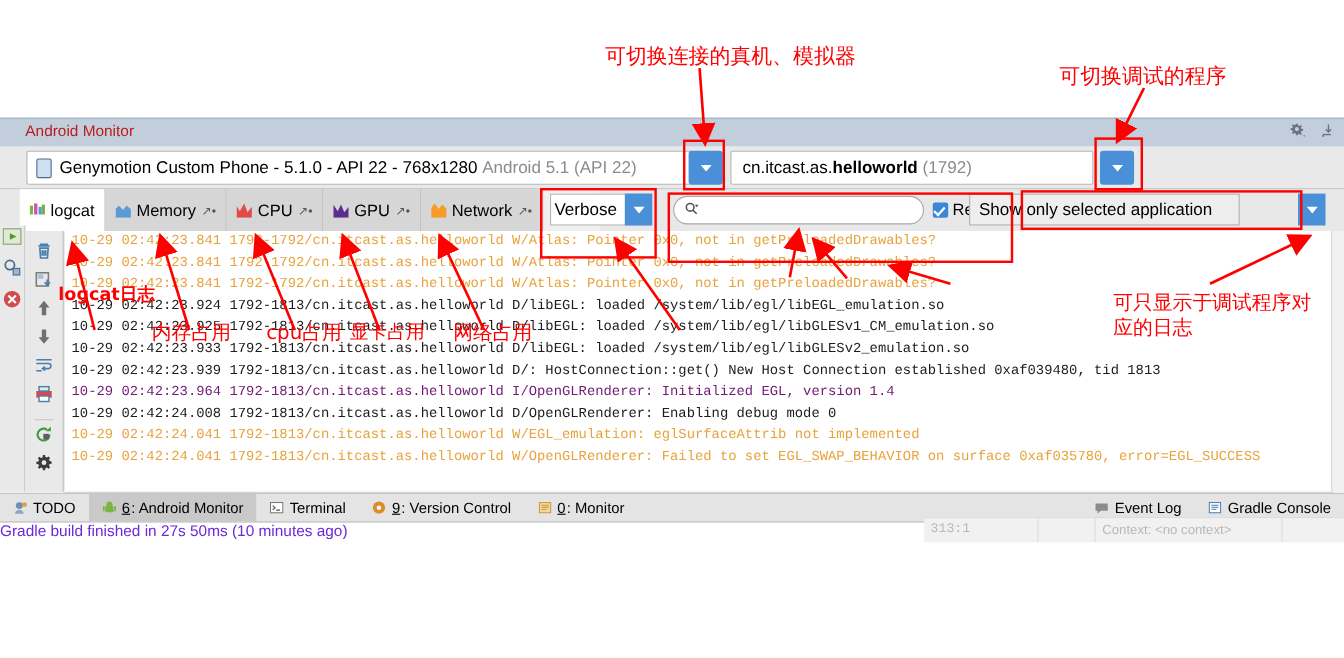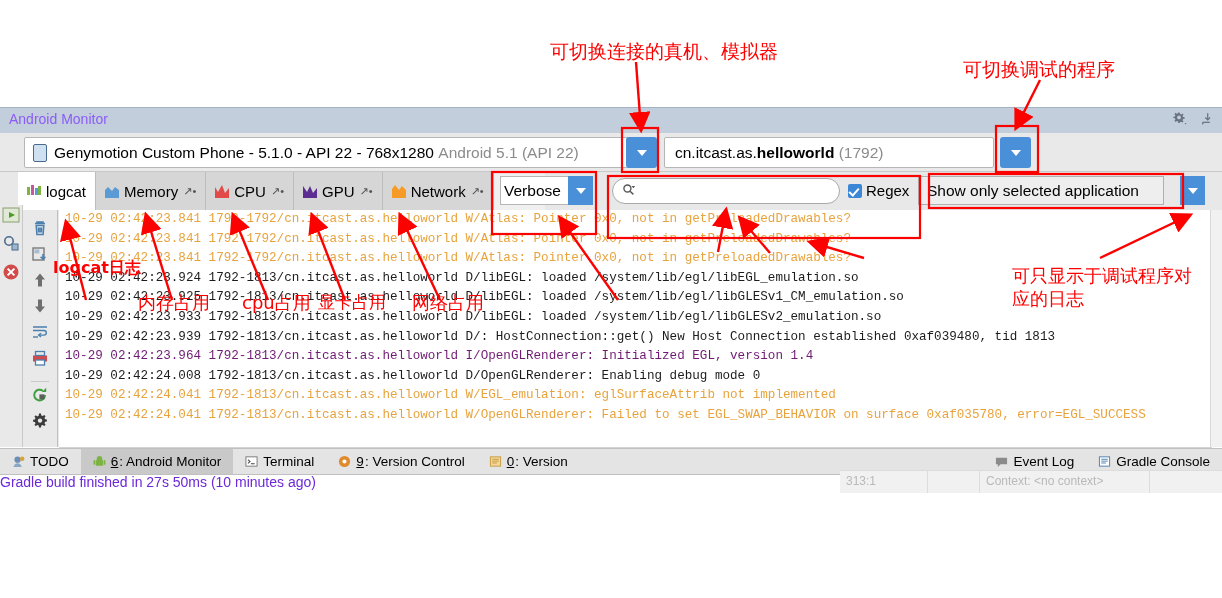--- a/index.html
+++ b/index.html
@@ -12,21 +12,21 @@
   .abs{position:absolute;}
 
   
   #monitor-panel{left:0;top:107px;width:1222px;height:340px;background:#e8e8e8;}
 
   #panel-title-bar{
     left:0;top:107px;width:1222px;height:26px;
     background:#c3cedd;
     border-top:1px solid #a5b2c4;border-bottom:1px solid #a5b2c4;
   }
-  #panel-title{left:9px;top:111px;font-size:14px;color:#8b5cf6;}
+  #panel-title{left:23px;top:111px;font-size:14px;color:#b91c1c;}
 
   .titlebar-icons{right:6px;top:111px;display:flex;gap:10px;align-items:center;}
   .ti{width:18px;height:17px;display:inline-block;opacity:.75;}
 
   
   #selector-row{left:0;top:133px;width:1222px;height:38px;background:#e9e9e9;
      border-bottom:1px solid #c8c8c8;}
   #device-combo{
     left:24px;top:137px;width:607px;height:31px;background:#fff;
     border:1px solid #b6b6b6;border-radius:2px;
@@ -64,21 +64,21 @@
      box-sizing:border-box;font-size:15.5px;}
   #level-arrow{left:568px;top:176px;width:25px;height:29px;background:#4a90d9;}
   #search-box{left:612px;top:178px;width:228px;height:26px;background:#fff;
      border:1px solid #a9a9a9;border-radius:13px;box-sizing:border-box;
      display:flex;align-items:center;padding-left:9px;}
   #regex-check{left:848px;top:184px;width:14px;height:14px;background:#3b87d6;
      border-radius:2px;}
   #regex-check:after{content:"";position:absolute;left:3px;top:2px;width:4px;height:8px;
      border:solid #fff;border-width:0 2px 2px 0;transform:rotate(42deg);}
   #regex-label{left:866px;top:182px;font-size:15px;}
-  #showonly-combo{left:918px;top:176px;width:246px;height:29px;background:#eee;
+  #showonly-combo{left:881px;top:176px;width:246px;height:29px;background:#eee;
      border:1px solid #b0b0b0;display:flex;align-items:center;padding-left:8px;
      box-sizing:border-box;font-size:15.5px;}
   #showonly-arrow{left:1180px;top:176px;width:25px;height:29px;background:#4a90d9;}
 
   
   #rail-outer{left:0;top:205px;width:22px;height:242px;background:#e9e9e9;
      border-right:1px solid #c8c8c8;}
   #rail-inner{left:23px;top:210px;width:35px;height:237px;background:#e9e9e9;
      border-right:1px solid #c0c0c0;display:flex;flex-direction:column;align-items:center;
      padding-top:9px;box-sizing:border-box;gap:8px;}
@@ -376,21 +376,21 @@
   </div>
   <div class="bb-item">
     <span class="bbico">
       <svg viewBox="0 0 14 14" width="13" height="13">
           <rect x="1.5" y="2" width="11" height="10" fill="#f3d79a" stroke="#c69a3e"></rect>
           <g stroke="#c69a3e" stroke-width="1">
             <path d="M3.5 4.6h7M3.5 6.6h7M3.5 8.6h5"></path>
           </g>
         </svg></span>
     <span class="underl">0</span>
-    <span style="margin-left:-4px;">: Version</span>
+    <span style="margin-left:-4px;">: Monitor</span>
   </div>
 
   <div class="bb-right">
     <div class="bb-item">
       <span class="bbico">
         <svg viewBox="0 0 14 14" width="13" height="13">
             <path d="M1 3h12v7H6l-3 3v-3H1z" fill="#8b8b8b"></path>
           </svg></span>
       <span>Event Log</span>
     </div>
@@ -402,21 +402,21 @@
               <path d="M3.5 4.6h7M3.5 6.6h7M3.5 8.6h5"></path>
             </g>
           </svg></span>
       <span>Gradle Console</span>
     </div>
   </div>
 </div>
 
 <div class="abs" id="ghost-text">Gradle build finished in 27s 50ms (10 minutes ago)</div>
 <div class="abs" id="ghost-row">
-  <div class="cell" style="width:88px;">313:1</div>
+  <div class="cell" style="width:104px;font-family:Liberation Mono, monospace;">313:1</div>
   <div class="cell" style="width:52px;"></div>
   <div class="cell" style="width:170px;">Context: &lt;no context&gt;</div>
 </div>
 
 <div class="abs" id="annot">
   <svg width="1222" height="598" style="position:absolute;left:0;top:0;">
     <defs>
       <marker id="ah" markerWidth="9" markerHeight="9" refX="7.5" refY="4.5" orient="auto">
         <path d="M0,0 L9,4.5 L0,9 z" fill="#fd0000"></path>
       </marker>

